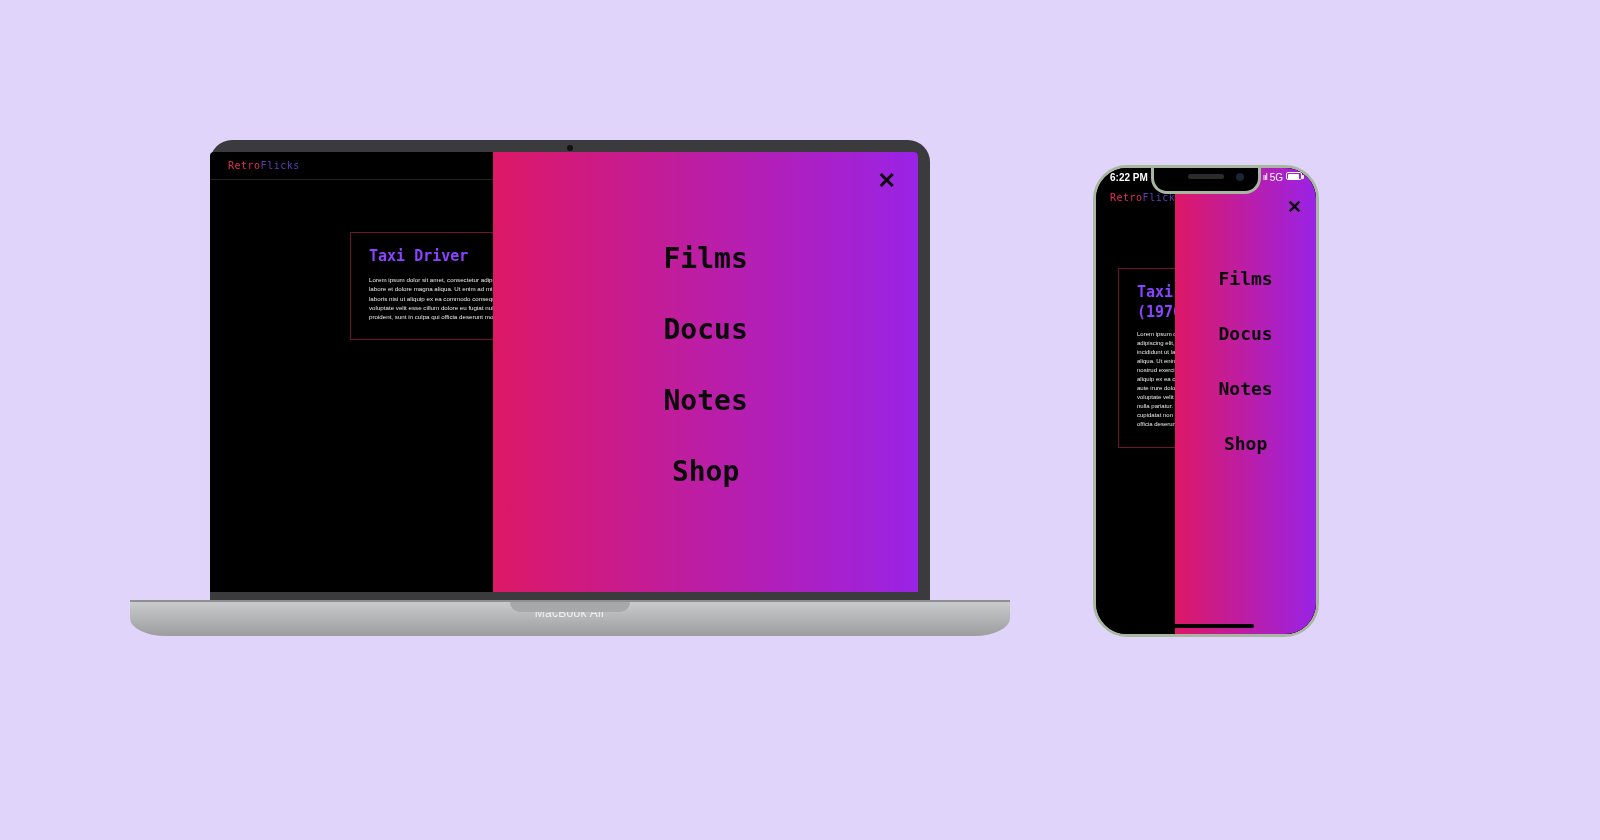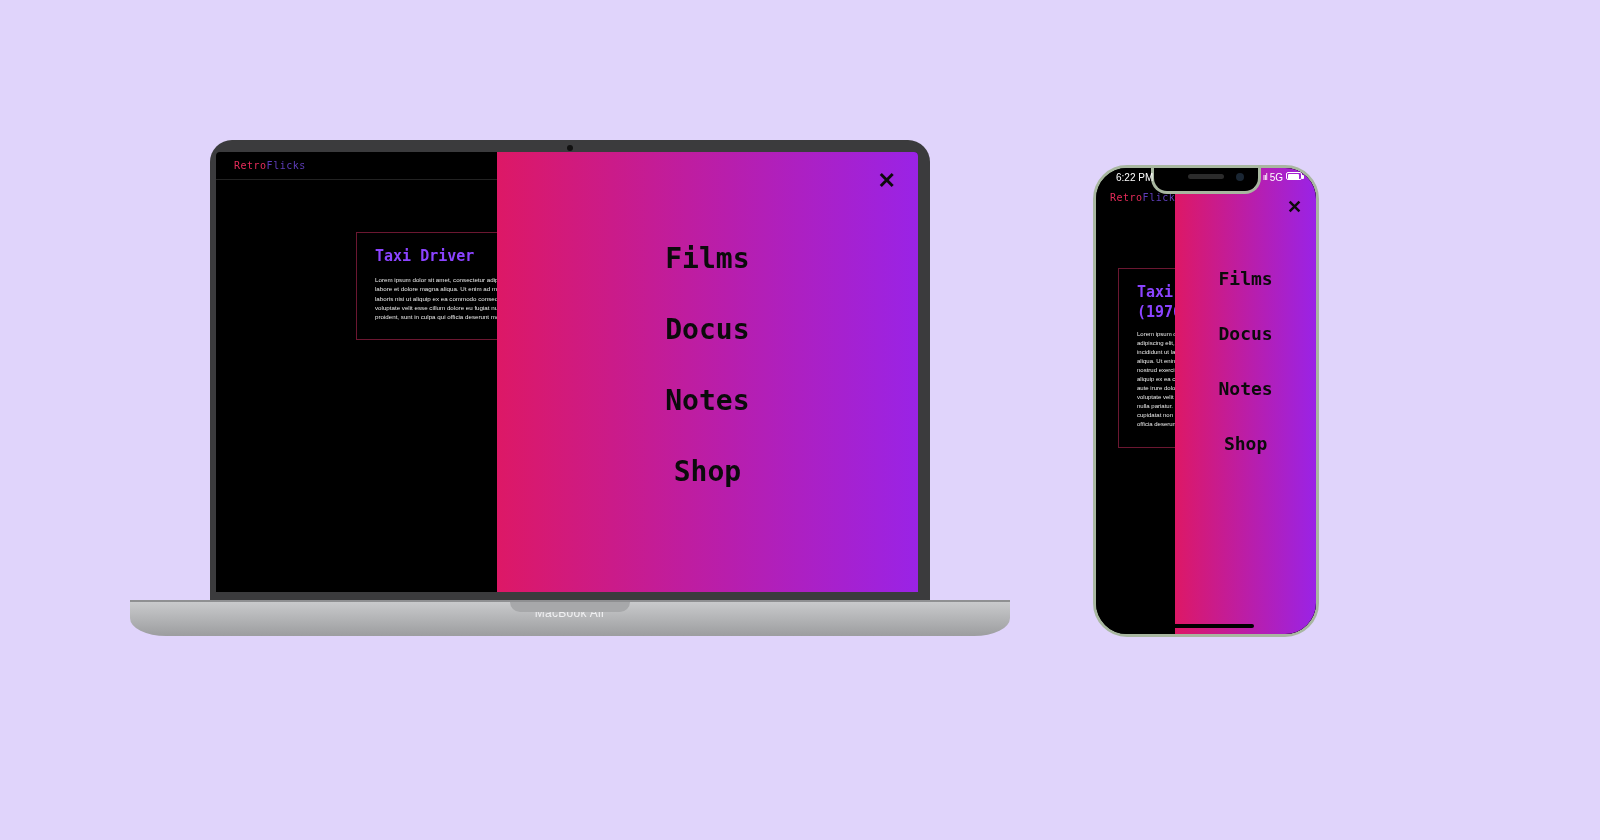--- a/index.html
+++ b/index.html
@@ -18,21 +18,21 @@
     left: 130px;
     top: 140px;
     width: 880px;
   }
   .laptop-lid {
     width: 720px;
     height: 460px;
     margin: 0 auto;
     background: #3b3b3d;
     border-radius: 22px 22px 0 0;
-    padding: 12px 12px 0 6px;
+    padding: 12px 12px 0 0;
     position: relative;
   }
   .laptop-camera {
     position: absolute;
     top: 5px; left: 50%; transform: translateX(-50%);
     width: 6px; height: 6px; border-radius: 50%;
     background: #111;
   }
   .laptop-screen {
     width: 100%; height: 440px;
@@ -103,21 +103,21 @@
     background: #1a2633;
   }
   .phone-statusbar {
     position: absolute; top: 4px; left: 0; right: 0; z-index: 21;
     display: flex; justify-content: space-between;
     padding: 0 14px;
     font-family: -apple-system, sans-serif;
     font-size: 10px;
     color: #fff;
   }
-  .phone-statusbar .time { margin-left: 6px; font-weight:400;}
+  .phone-statusbar .time { font-weight:700;}
   .phone-statusbar .icons { display:flex; align-items:flex-start; gap:3px; }
   .sig { font-size:9px; letter-spacing:-1px; }
   .batt { width:16px; height:8px; border:1px solid #fff; border-radius:2px; position:relative; }
   .batt::after { content:""; position:absolute; right:-3px; top:2px; width:2px; height:4px; background:#fff; border-radius:0 1px 1px 0;}
   .batt::before { content:""; position:absolute; left:1px; top:1px; width:11px; height:6px; background:#fff; border-radius:1px;}
   .phone-home {
     position: absolute;
     bottom: 6px; left: 50%; transform: translateX(-50%);
     width: 96px; height: 4px; background: #000; border-radius: 3px;
     z-index: 25;

